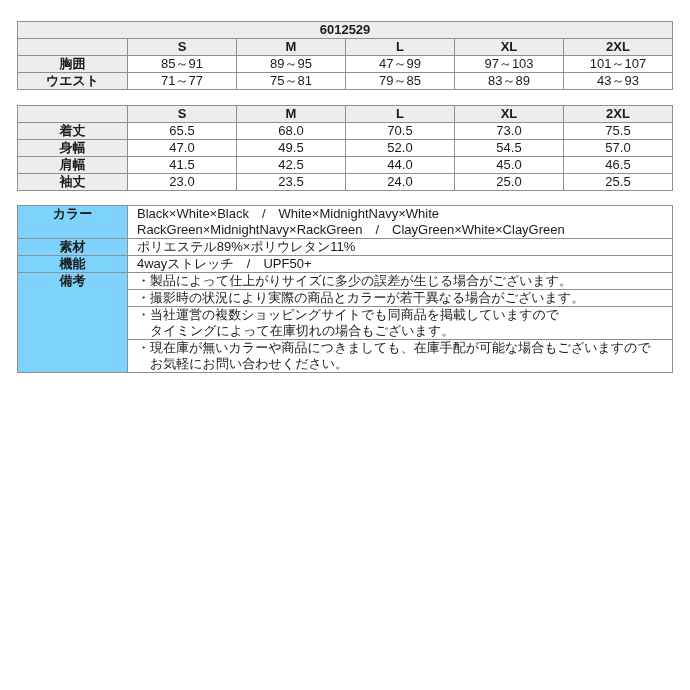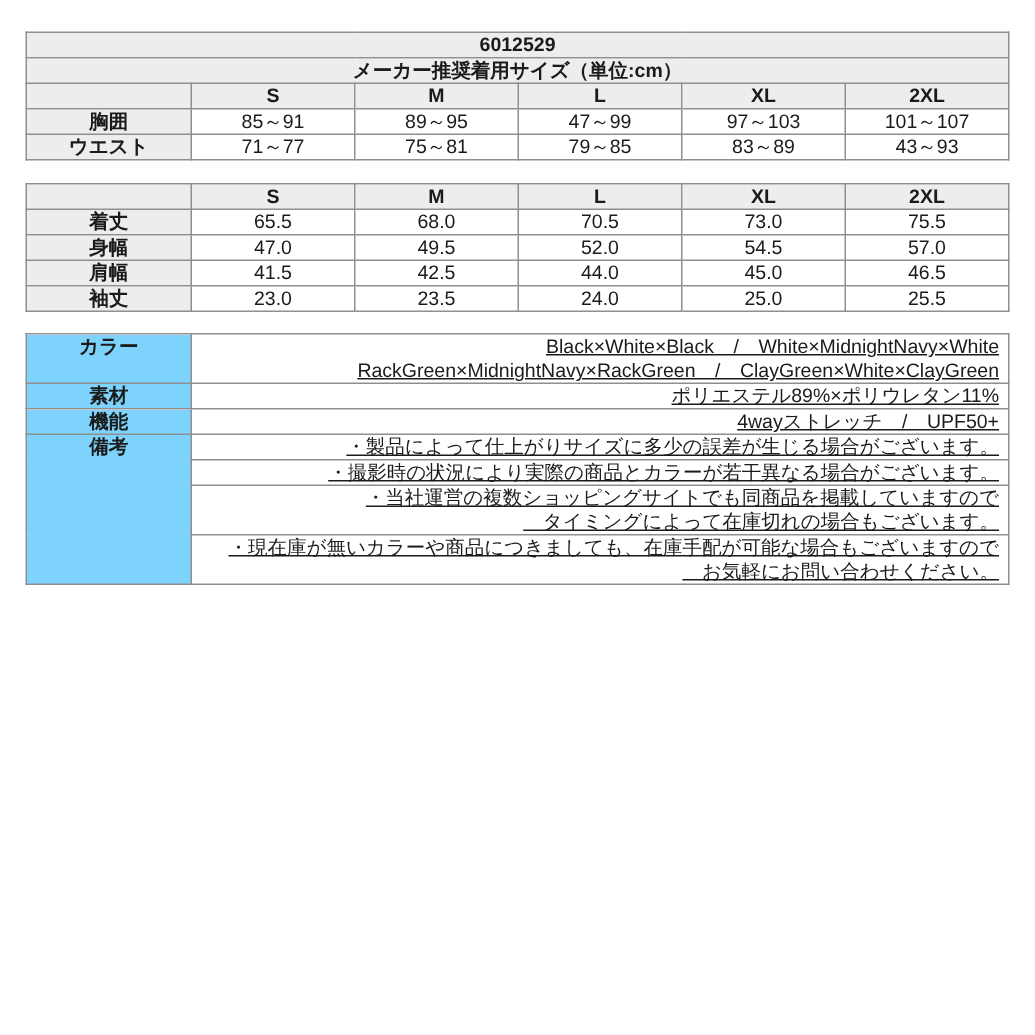--- a/index.html
+++ b/index.html
@@ -44,25 +44,24 @@
   .size-table { margin-bottom: 0; }
   .t2 { margin-top: 15px; }
   .t3 { margin-top: 14px; }
   
   .t3 th {
     background: #7dd3fc;
     font-weight: bold;
     vertical-align: top;
   }
   .t3 td.val {
-    text-align: right;
+    text-align: left;
     padding: 0 6px 0 9px;
     white-space: pre;
     vertical-align: top;
-    text-decoration: underline;
   }
   .spacer { height: 293px; }
 </style>
 </head>
 <body>
 
 <div class="page">
   <div class="content">
 
     <table class="size-table t1">
@@ -70,23 +69,20 @@
         <col style="width:110px">
           <col style="width:109px">
           <col style="width:109px">
         <col style="width:109px">
           <col style="width:109px">
           <col style="width:109px">
       </colgroup>
       <tbody>
         <tr>
           <td colspan="6" class="hd">6012529</td>
-        </tr>
-        <tr>
-          <td colspan="6" class="hd">メーカー推奨着用サイズ（単位:cm）</td>
         </tr>
         <tr>
           <td class="hd"></td>
           <td class="hd">S</td>
           <td class="hd">M</td>
           <td class="hd">L</td>
           <td class="hd">XL</td>
           <td class="hd">2XL</td>
         </tr>
         <tr>

